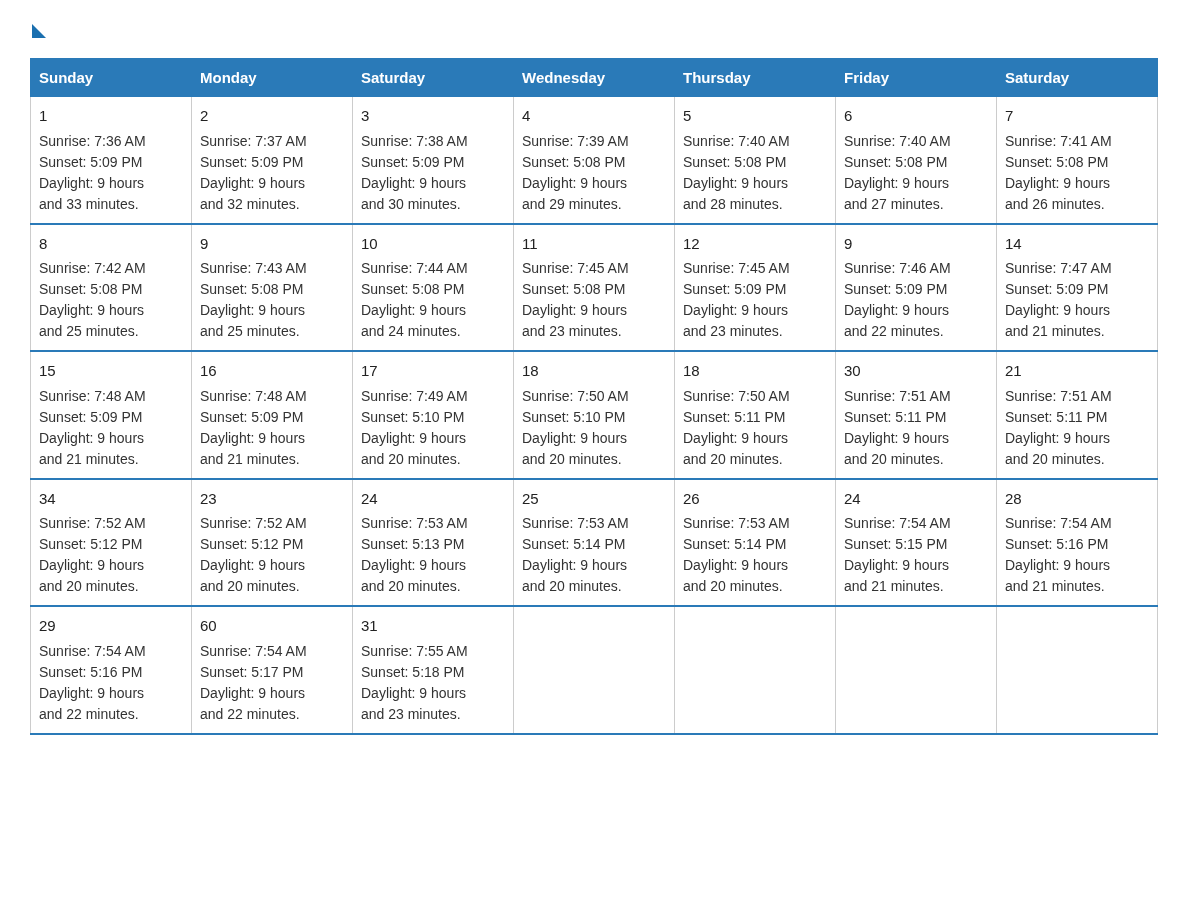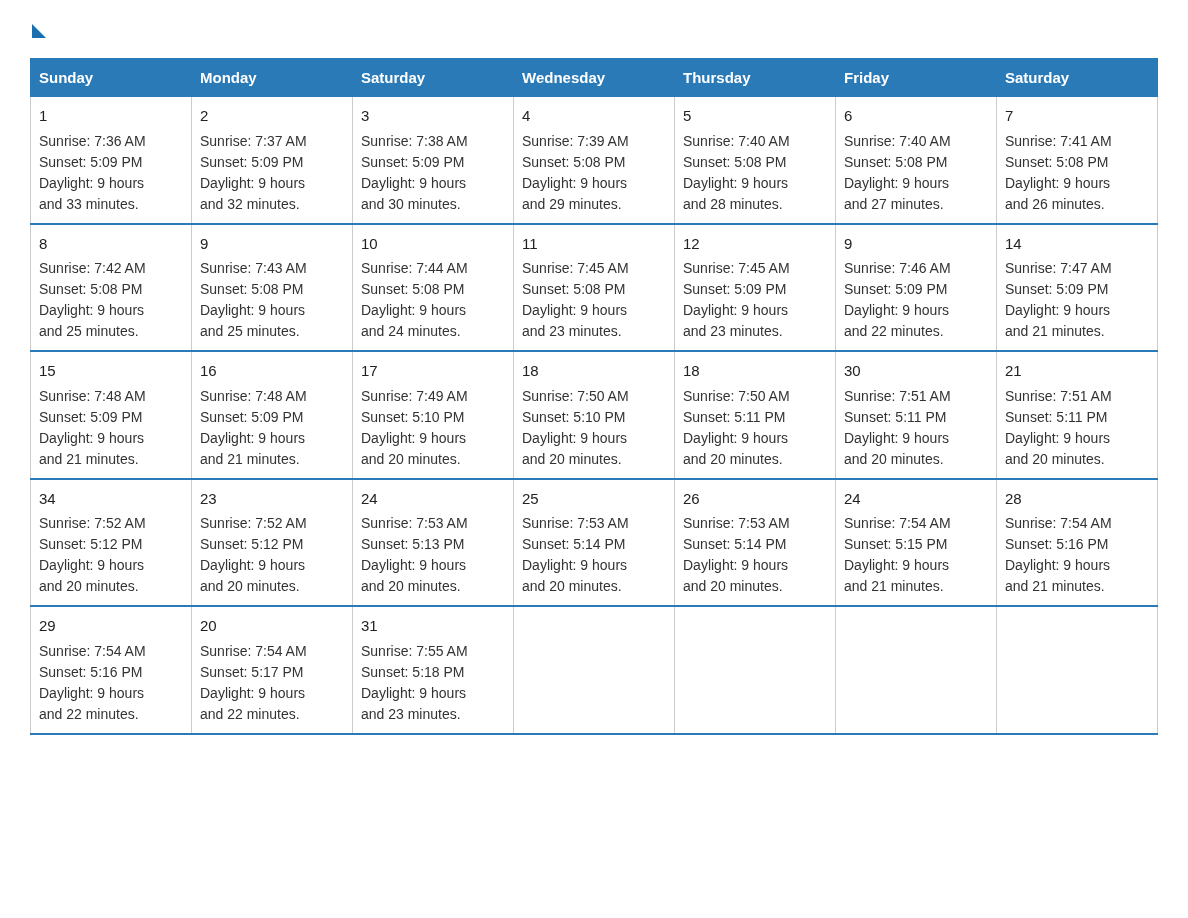--- a/index.html
+++ b/index.html
@@ -158,21 +158,21 @@
         <td><span class="day-num">34</span><span class="day-info">Sunrise: 7:52 AM<br>Sunset: 5:12 PM<br>Daylight: 9 hours<br>and 20 minutes.</span></td>
         <td><span class="day-num">23</span><span class="day-info">Sunrise: 7:52 AM<br>Sunset: 5:12 PM<br>Daylight: 9 hours<br>and 20 minutes.</span></td>
         <td><span class="day-num">24</span><span class="day-info">Sunrise: 7:53 AM<br>Sunset: 5:13 PM<br>Daylight: 9 hours<br>and 20 minutes.</span></td>
         <td><span class="day-num">25</span><span class="day-info">Sunrise: 7:53 AM<br>Sunset: 5:14 PM<br>Daylight: 9 hours<br>and 20 minutes.</span></td>
         <td><span class="day-num">26</span><span class="day-info">Sunrise: 7:53 AM<br>Sunset: 5:14 PM<br>Daylight: 9 hours<br>and 20 minutes.</span></td>
         <td><span class="day-num">24</span><span class="day-info">Sunrise: 7:54 AM<br>Sunset: 5:15 PM<br>Daylight: 9 hours<br>and 21 minutes.</span></td>
         <td><span class="day-num">28</span><span class="day-info">Sunrise: 7:54 AM<br>Sunset: 5:16 PM<br>Daylight: 9 hours<br>and 21 minutes.</span></td>
       </tr>
       <tr>
         <td><span class="day-num">29</span><span class="day-info">Sunrise: 7:54 AM<br>Sunset: 5:16 PM<br>Daylight: 9 hours<br>and 22 minutes.</span></td>
-        <td><span class="day-num">20</span><span class="day-info">Sunrise: 7:54 AM<br>Sunset: 5:17 PM<br>Daylight: 9 hours<br>and 22 minutes.</span></td>
+        <td><span class="day-num">60</span><span class="day-info">Sunrise: 7:54 AM<br>Sunset: 5:17 PM<br>Daylight: 9 hours<br>and 22 minutes.</span></td>
         <td><span class="day-num">31</span><span class="day-info">Sunrise: 7:55 AM<br>Sunset: 5:18 PM<br>Daylight: 9 hours<br>and 23 minutes.</span></td>
         <td class="empty"></td>
         <td class="empty"></td>
         <td class="empty"></td>
         <td class="empty"></td>
       </tr>
     </tbody>
 </table>
 
 </body></html>

